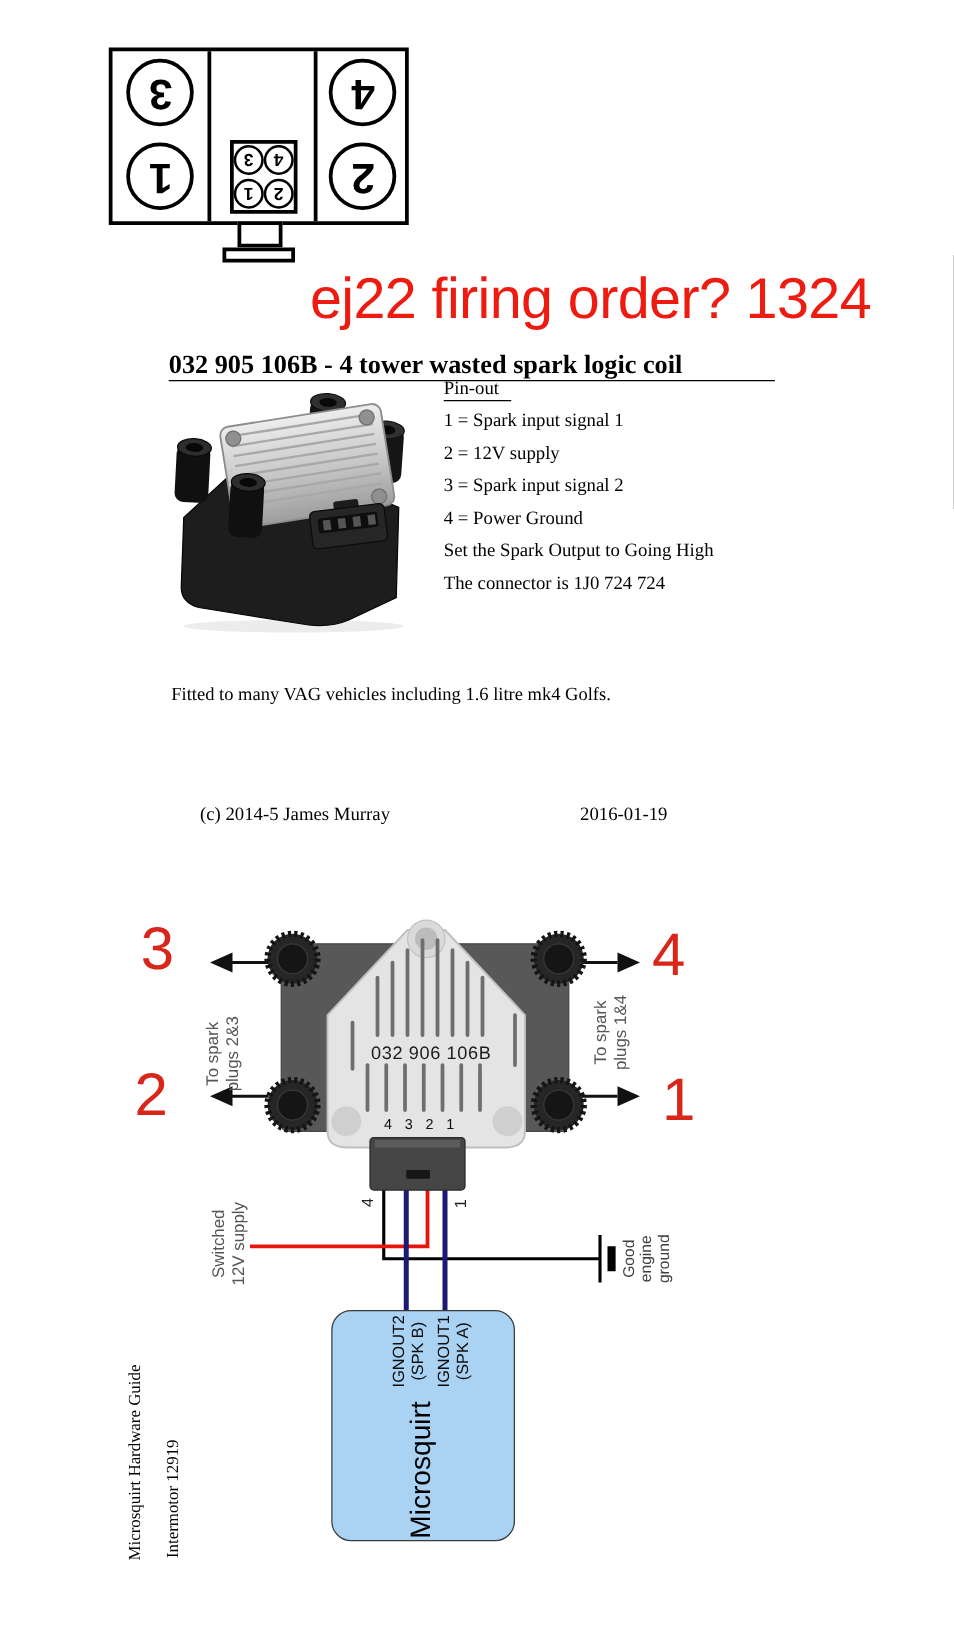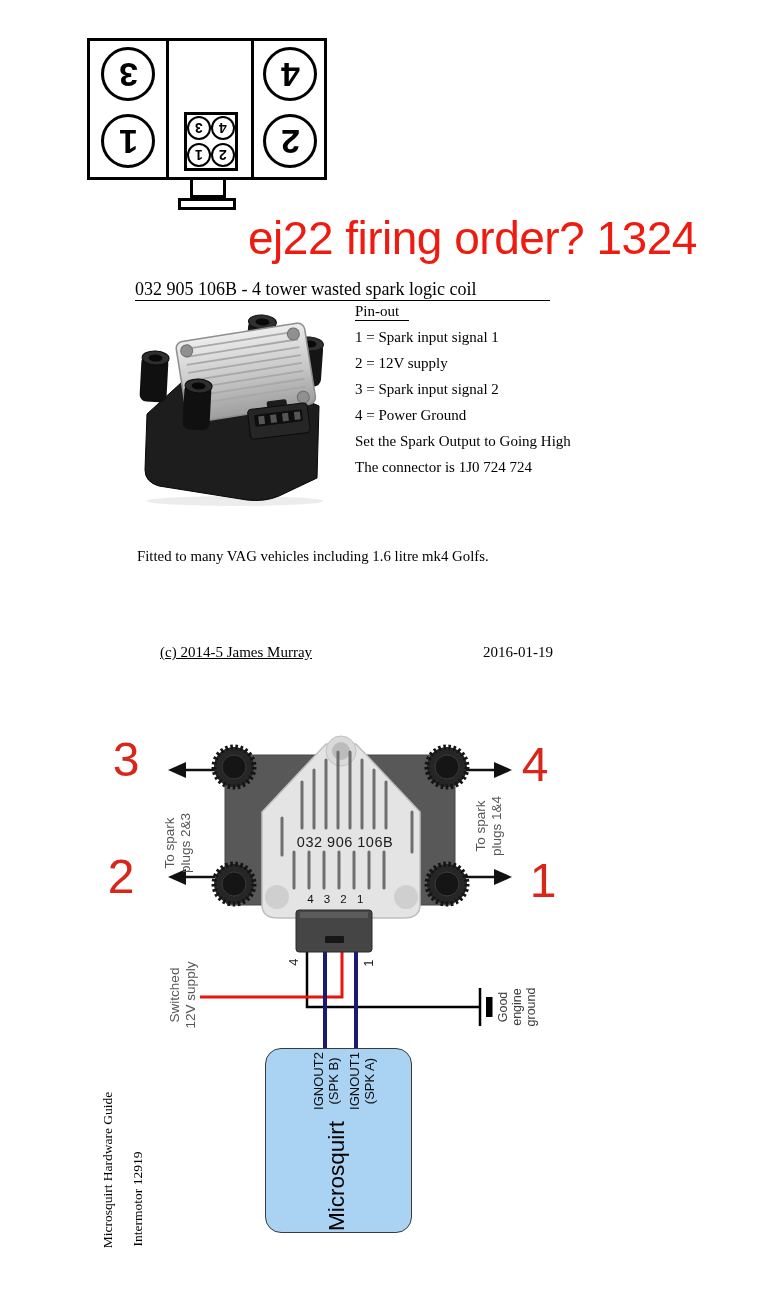--- a/index.html
+++ b/index.html
@@ -21,21 +21,21 @@
            display:flex;align-items:center;justify-content:center;
            font-family:"Liberation Sans",sans-serif;font-weight:bold;font-size:14px;}
   .fd-stem{position:absolute;left:103px;top:139px;width:36px;height:21px;border:3px solid #000;box-sizing:border-box;background:#fff;}
   .fd-base{position:absolute;left:91px;top:160px;width:58px;height:12px;border:3px solid #000;box-sizing:border-box;background:#fff;}
 
   
   .red-title{left:248px;top:211px;font-family:"Liberation Sans",sans-serif;font-size:46px;
              letter-spacing:-0.5px;white-space:nowrap;}
 
   
-  .doc-heading{left:135px;top:279px;font-size:18px;font-weight:normal;white-space:nowrap;}
+  .doc-heading{left:135px;top:279px;font-size:21px;font-weight:bold;white-space:nowrap;}
   .doc-heading span{border-bottom:1.5px solid #000;padding-right:74px;padding-bottom:1px;}
   .pinout{left:355px;top:304px;font-size:15px;line-height:15px;}
   .pin-line{margin-bottom:11px;white-space:nowrap;}
   .pin-title span{border-bottom:1.2px solid #000;padding-right:10px;padding-bottom:1px;margin-top:48px;}
   .para{left:137px;top:546px;width:590px;font-size:14.8px;line-height:21.5px;}
   .para p{margin:0 0 7px 0;}
   .cr-line{top:644px;font-size:15px;white-space:nowrap;}
 
   
   .plug-num{position:absolute;width:44px;text-align:center;
@@ -173,22 +173,22 @@
     <div class="pin-line">3 = Spark input signal 2</div>
     <div class="pin-line">4 = Power Ground</div>
     <div class="pin-line">Set the Spark Output to Going High</div>
     <div class="pin-line">The connector is 1J0 724 724</div>
   </div>
 
   <div class="abs para">
     <p>Fitted to many VAG vehicles including 1.6 litre mk4 Golfs.</p>
   </div>
 
-  <div class="abs cr-line" style="left:160px;text-decoration:underline;">(c) 2014-5 James Murray</div>
-  <div class="abs cr-line" style="left:483px;text-align:right;">2016-01-19</div>
+  <div class="abs cr-line" style="left:160px;">(c) 2014-5 James Murray</div>
+  <div class="abs cr-line" style="left:464px;text-align:right;">2016-01-19</div>
 
   <svg class="abs" style="left:140px;top:725px;" width="400" height="335" viewBox="140 725 400 335">
 
     <g stroke="#111" stroke-width="2.5">
       <line x1="215" y1="770" x2="184" y2="770"></line>
         <line x1="215" y1="877" x2="184" y2="877"></line>
       <line x1="458" y1="770" x2="494" y2="770"></line>
         <line x1="458" y1="877" x2="494" y2="877"></line>
     </g>
     <g fill="#111">

